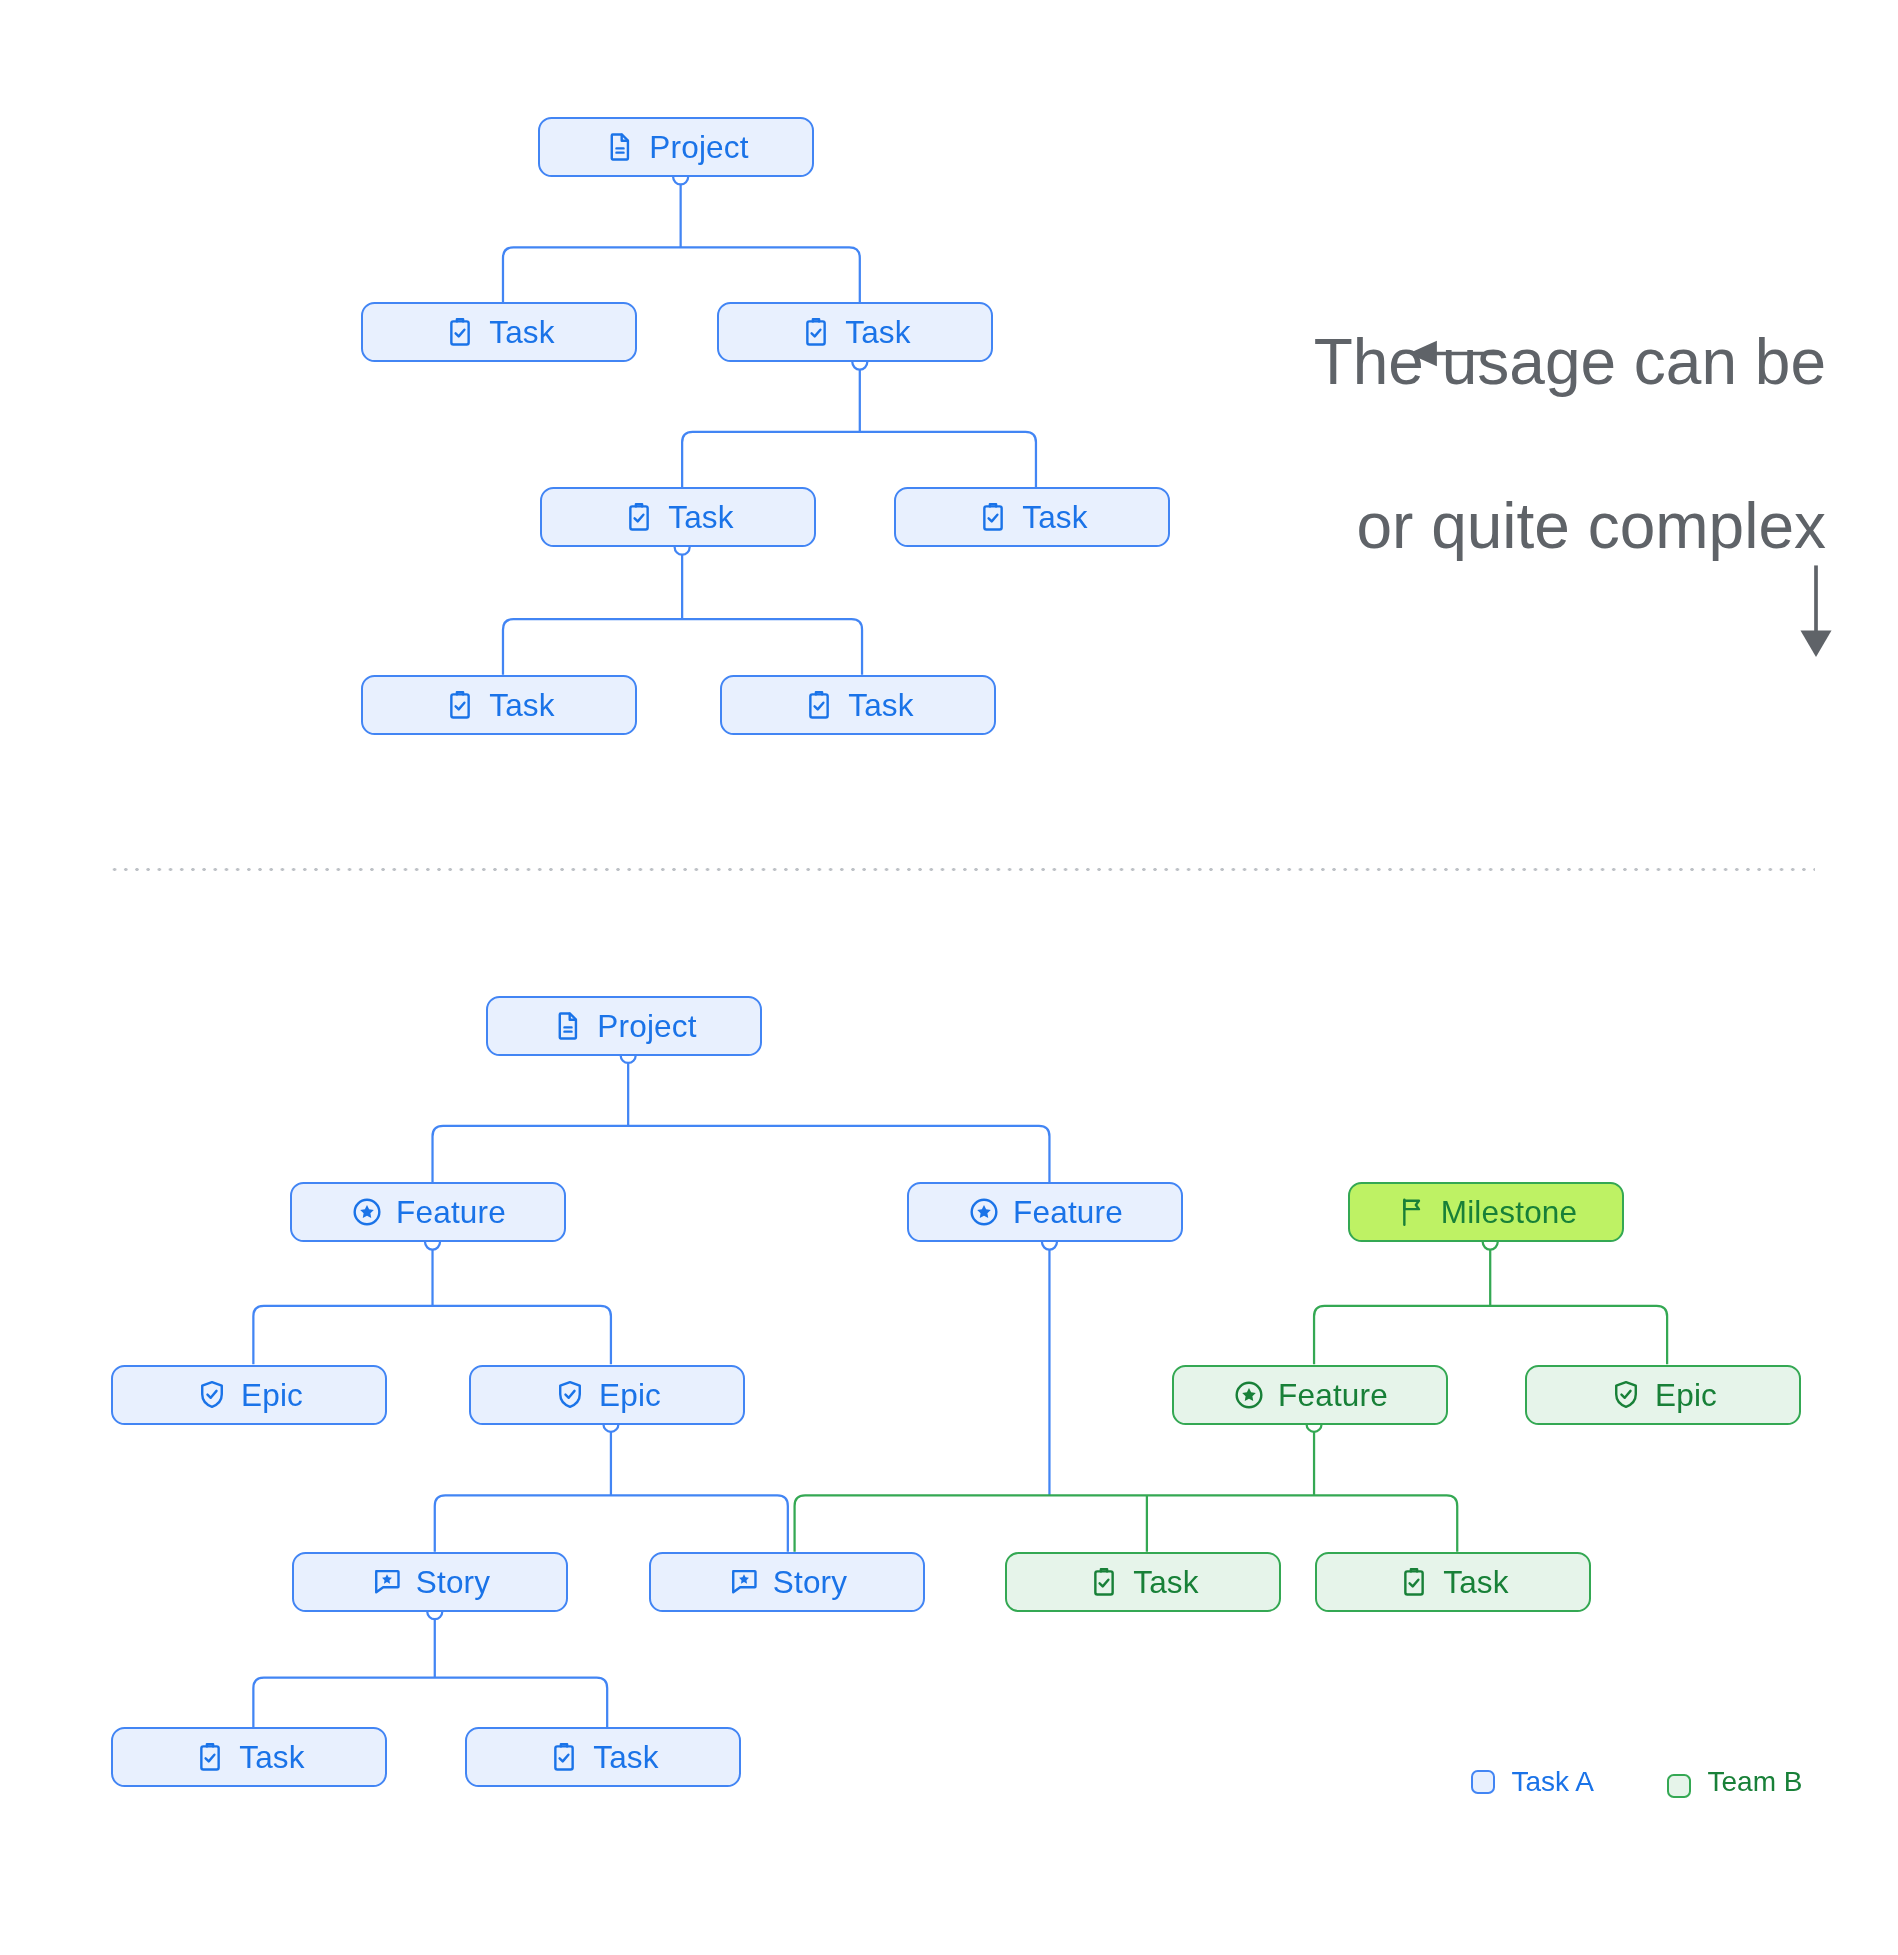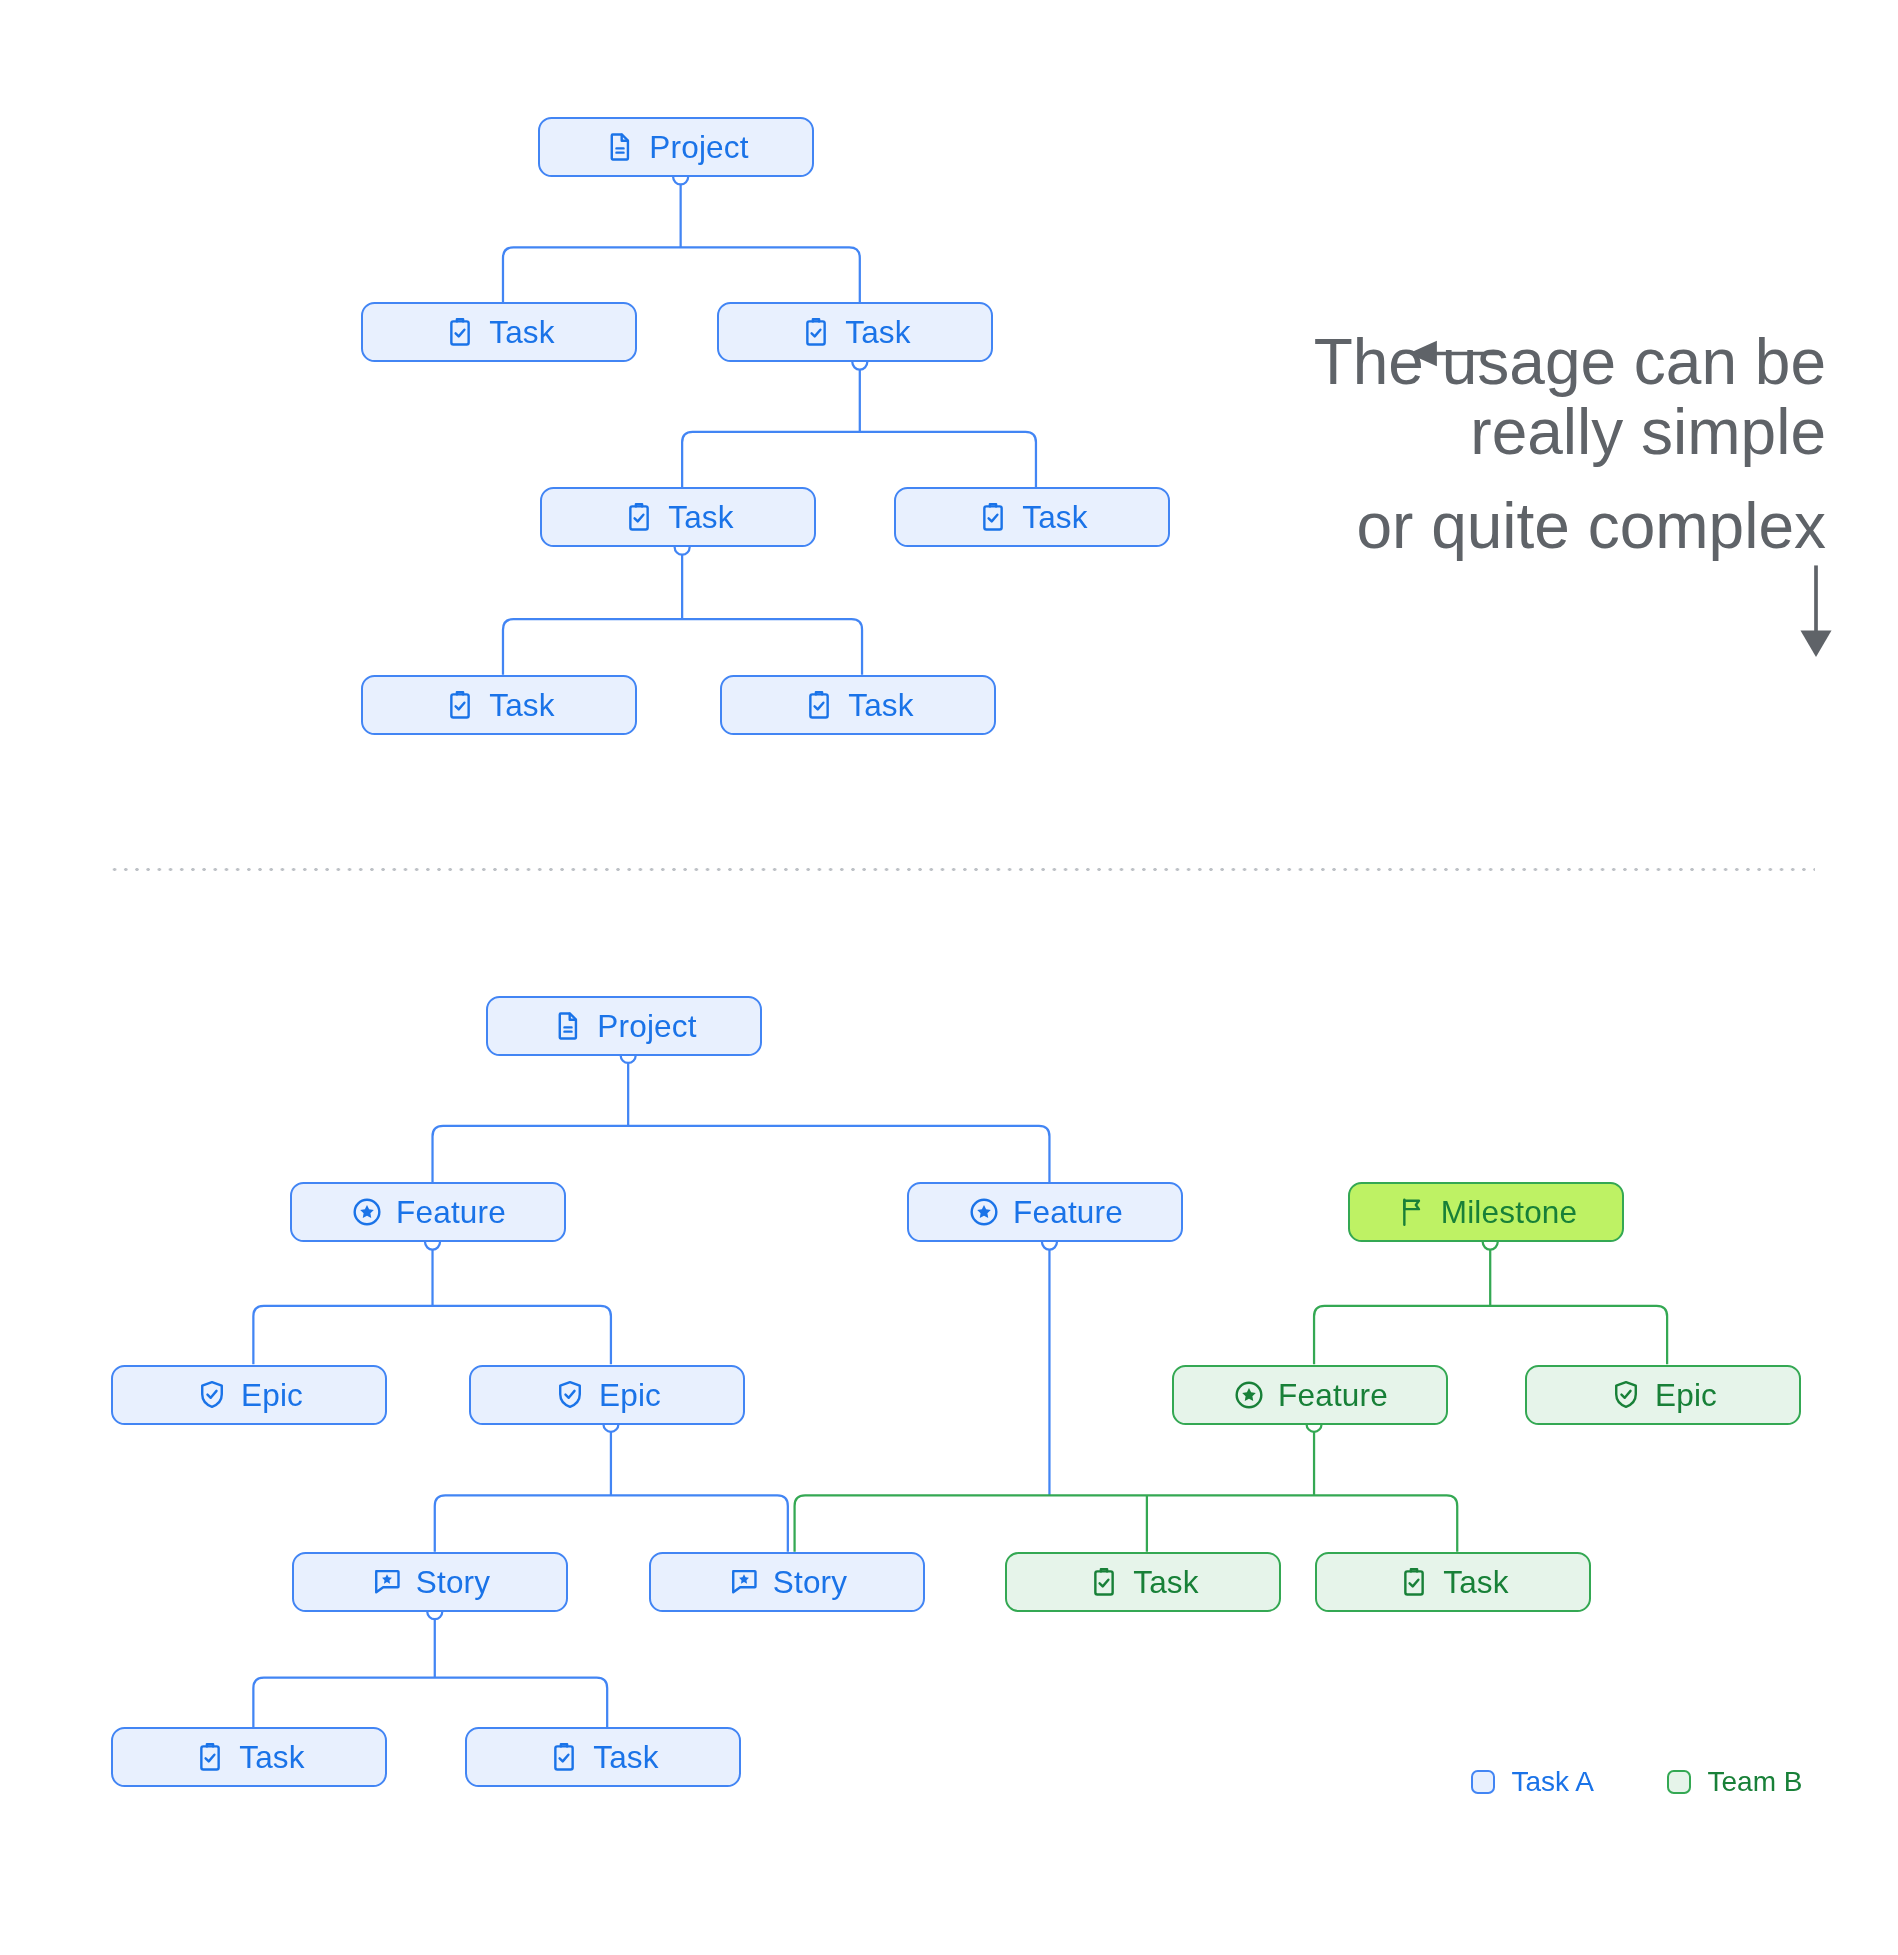--- a/index.html
+++ b/index.html
@@ -251,38 +251,37 @@
           <path d="M9.8 4.5V3h4.4v1.5"></path>
           <path d="M8.9 12.9l2.2 2.2 4-4.7"></path>
         </svg>
       </span>
       <span>Task</span>
     </div>
   </div>
 
 <div class="annotation" id="note-1">
   <div>The usage can be</div>
-  <div>really simple</div>
 </div>
 <div class="annotation" id="note-2">
   <div>or quite complex</div>
 </div>
 
 <svg id="left-arrow" class="arrow" width="97" height="33" xmlns="http://www.w3.org/2000/svg" viewBox="0 0 130 44">
   <polygon points="2,22 40,5 40,39" fill="#5f6368"></polygon>
   <line x1="36" y1="22" x2="128" y2="22" stroke="#5f6368" stroke-width="5"></line>
 </svg>
 <svg id="down-arrow" class="arrow" width="34" height="94" xmlns="http://www.w3.org/2000/svg" viewBox="0 0 46 126">
   <line x1="23" y1="0" x2="23" y2="90" stroke="#5f6368" stroke-width="5"></line>
   <polygon points="2,88 44,88 23,124" fill="#5f6368"></polygon>
 </svg>
 
 <div class="divider"></div>
 
 <div class="legend-item" id="legend-a" style="color: rgb(26, 115, 232);">
   <span class="legend-swatch" style="border-color: rgb(66, 133, 244); background: rgb(232, 240, 254);"></span>
   <span>Task A</span>
 </div>
-<div class="legend-item" id="legend-b" style="color: rgb(24, 128, 56);">
+<div class="legend-item" id="legend-b" style="color: rgb(24, 128, 56); align-items: flex-end;">
   <span class="legend-swatch" style="border-color: rgb(52, 168, 83); background: rgb(230, 244, 234);"></span>
   <span>Team B</span>
 </div>
 
 
 </body></html>

